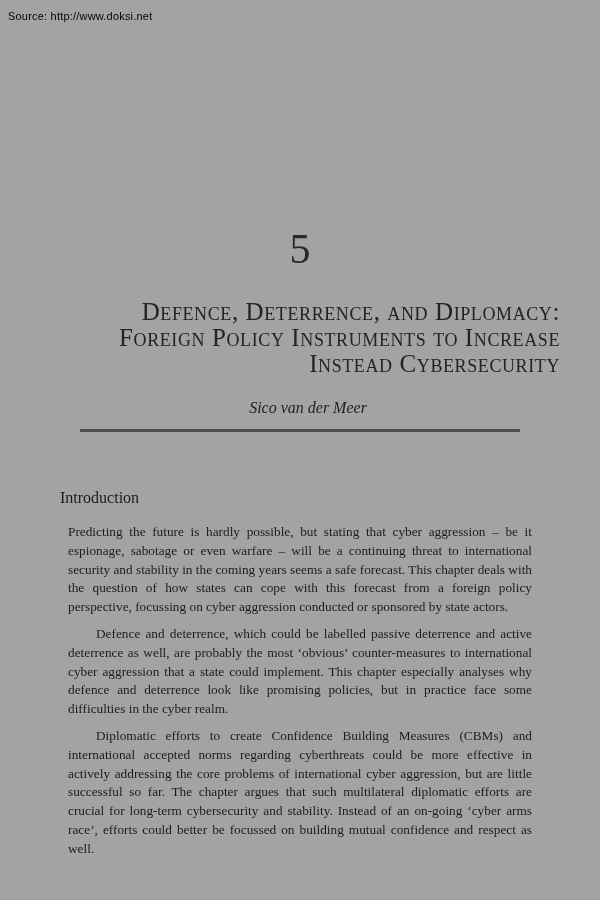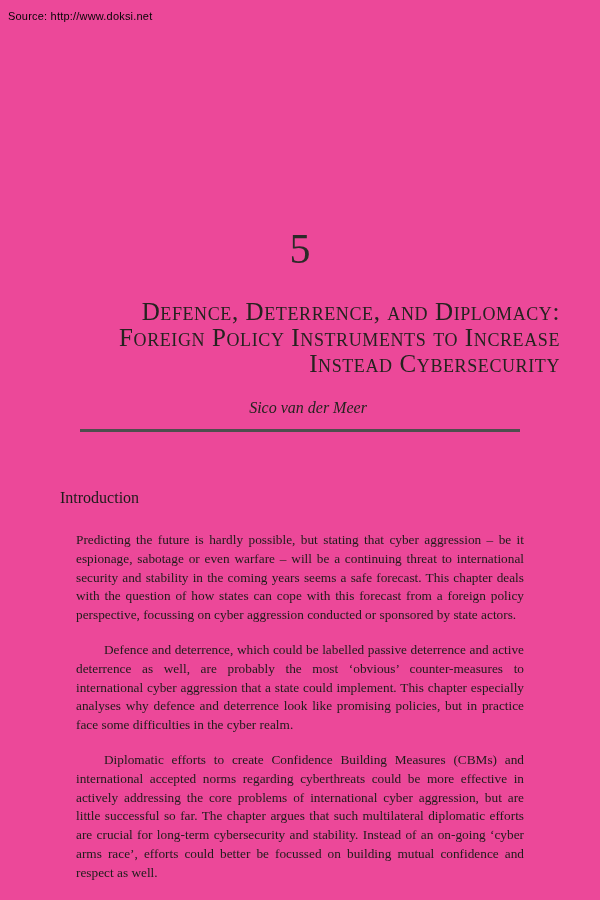--- a/index.html
+++ b/index.html
@@ -4,21 +4,21 @@
 <style>
   html, body {
     margin: 0;
     padding: 0;
     background: #ffffff;
   }
   .page {
     position: relative;
     width: 600px;
     height: 900px;
-    background: #ec4899;
+    background: #a3a3a3;
     overflow: hidden;
     font-family: "Liberation Serif", serif;
     color: #1d1c1a;
   }
   .source-line {
     position: absolute;
     top: 10px;
     left: 8px;
     font-family: "Liberation Sans", sans-serif;
     font-size: 11px;
@@ -80,21 +80,21 @@
     position: absolute;
     top: 515px;
     left: 60px;
     width: 480px;
     font-size: 13.3px;
     line-height: 18.8px;
     text-align: justify;
     color: #1d1c1a;
   }
   .body-text p {
-    margin: 16px;
+    margin: 8px;
     padding: 0;
   }
   .body-text p.indent {
     text-indent: 28px;
   }
 </style>
 </head>
 <body>
 
 <div class="page">

